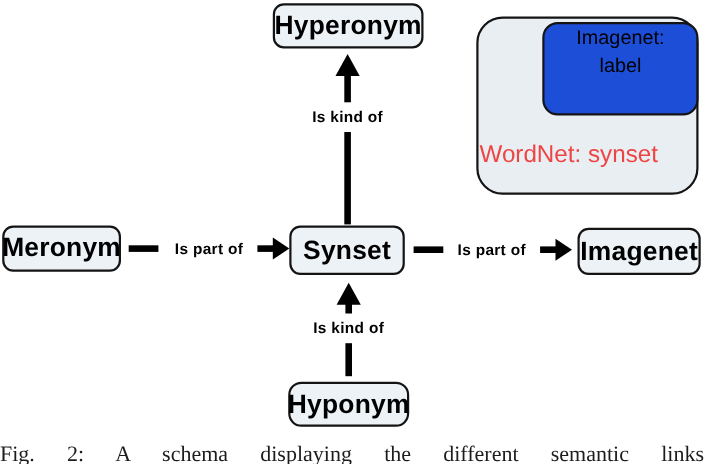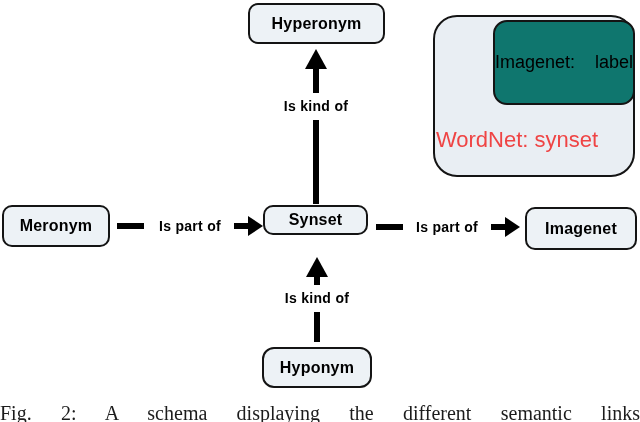--- a/index.html
+++ b/index.html
@@ -23,49 +23,50 @@
   .node {
     position: absolute;
     background: #edf2f6;
     border: 2.5px solid #141414;
     border-radius: 10px;
     box-sizing: border-box;
     display: flex;
     align-items: center;
     justify-content: center;
     font-weight: bold;
-    font-size: 16px;
+    font-size: 24px;
     color: #000;
     letter-spacing: 0.2px;
   }
   .node-hyperonym { left: 248px; top: 3px;   width: 137px; height: 41px; }
   .node-holonym   { left: 2px;   top: 205px; width: 108px; height: 42px; }
-  .node-synset    { left: 263px; top: 205px; width: 105px; height: 30px; }
+  .node-synset    { left: 263px; top: 205px; width: 105px; height: 45px; }
   .node-meronym   { left: 525px; top: 207px; width: 112px; height: 43px; }
   .node-hyponym   { left: 262px; top: 347px; width: 110px; height: 41px; border-radius: 12px; }
 
   
   .legend-outer {
     position: absolute;
     left: 433px; top: 15px; width: 202px; height: 162px;
     background: #e9eef3;
     border: 2.5px solid #141414;
     border-radius: 24px;
     box-sizing: border-box;
   }
   .legend-inner {
     position: absolute;
     left: 493px; top: 20px; width: 142px; height: 85px;
-    background: #0f766e;
+    background: #1d4ed8;
     border: 2.5px solid #141414;
     border-radius: 14px;
     box-sizing: border-box;
     display: flex;
+    flex-direction: column;
     align-items: center;
-    justify-content: space-between;
+    justify-content: flex-start;
     font-size: 18px;
     line-height: 25px;
     color: #000;
   }
   .legend-wordnet-label {
     position: absolute;
     left: 433px; top: 127px; width: 168px;
     text-align: center;
     font-size: 22px;
     color: #ef4444;

